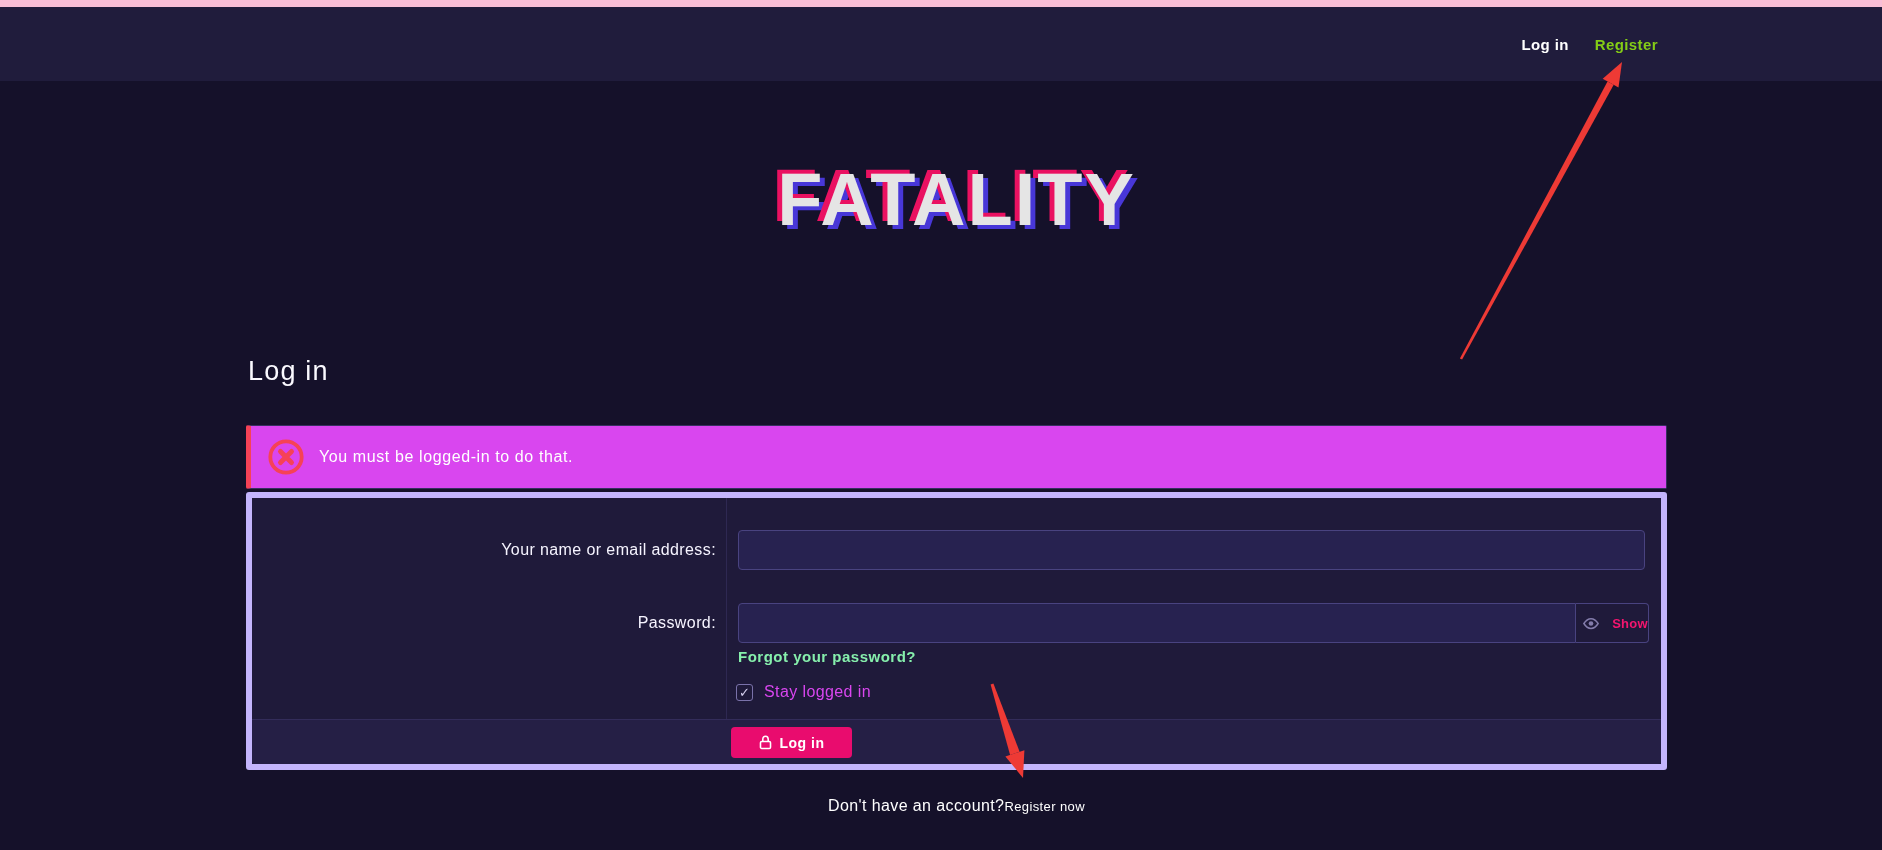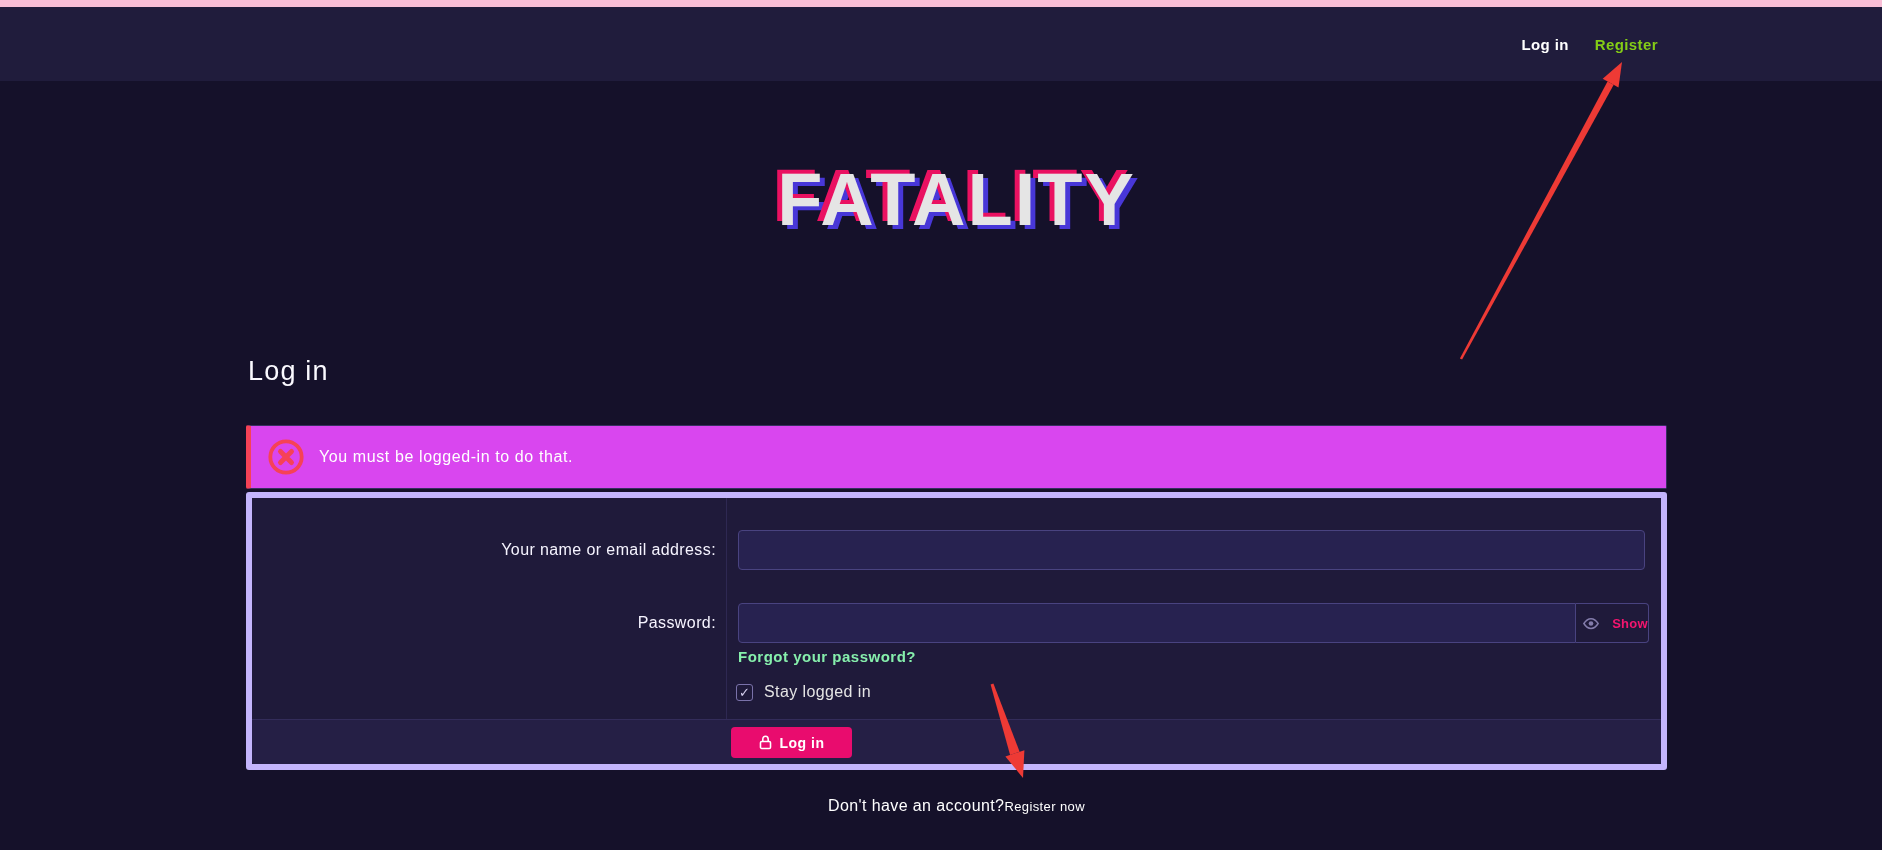--- a/index.html
+++ b/index.html
@@ -102,21 +102,21 @@
   }
 
   .checkbox-row { position: absolute; left: 484px; top: 185px; display: flex; align-items: center; cursor: pointer; }
   .checkbox {
     width: 17px; height: 17px;
     border: 1px solid #7a72aa; border-radius: 3px;
     display: inline-flex; align-items: center; justify-content: center;
     background: transparent;
   }
   .check { font-size: 13px; line-height: 1; color: #d5cfee; }
-  .checkbox-label { margin-left: 11px; font-size: 16px; letter-spacing: 0.4px; color: #e5e5e5; }
+  .checkbox-label { margin-left: 11px; font-size: 16px; letter-spacing: 0.4px; color: #d946ef; }
 
   .form-footer {
     position: absolute; left: 0; bottom: 0; width: 100%; height: 45px;
     background: #251f45;
     border-top: 1px solid #332c5a;
     border-radius: 0 0 3px 3px;
   }
   .submit-btn {
     position: absolute; left: 479px; top: 7px;
     width: 121px; height: 31px;

